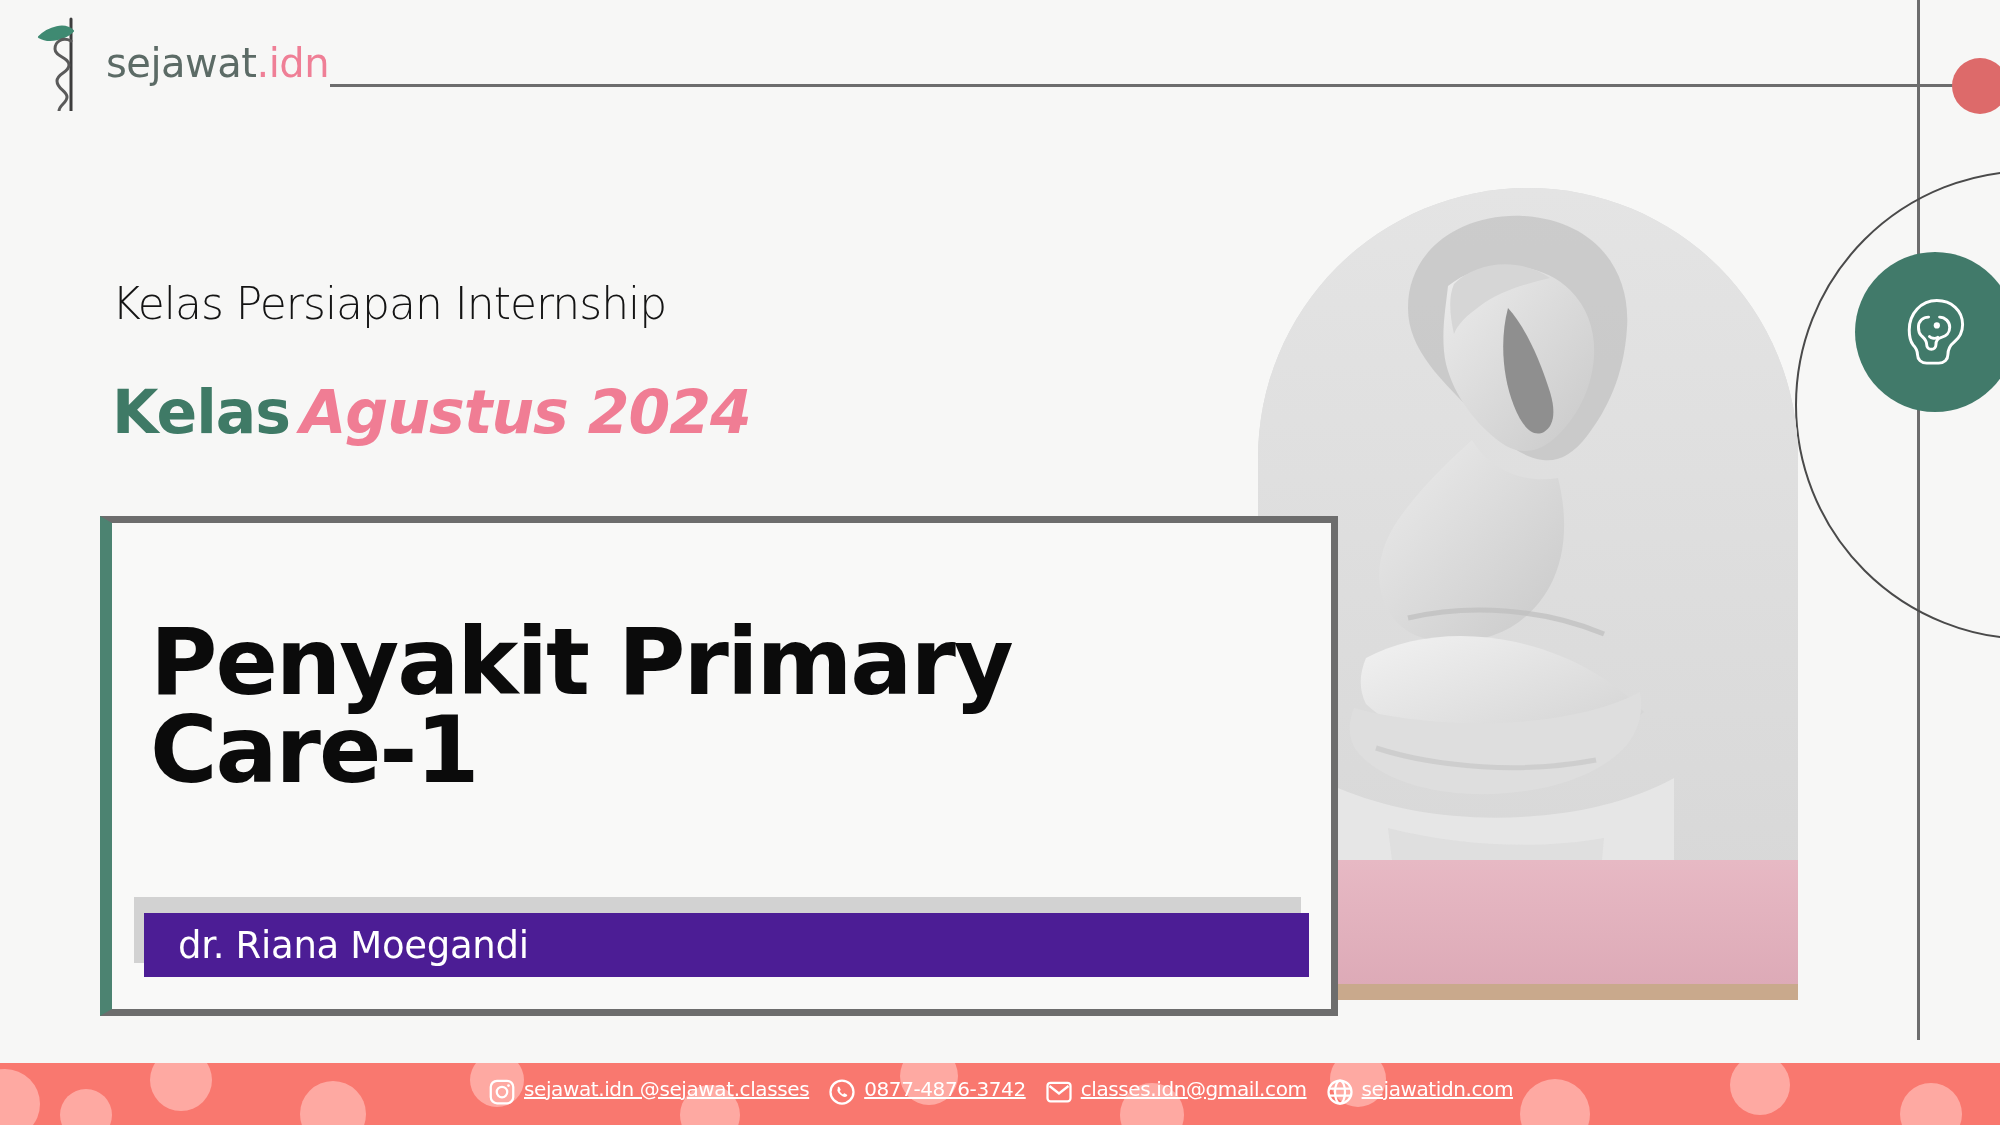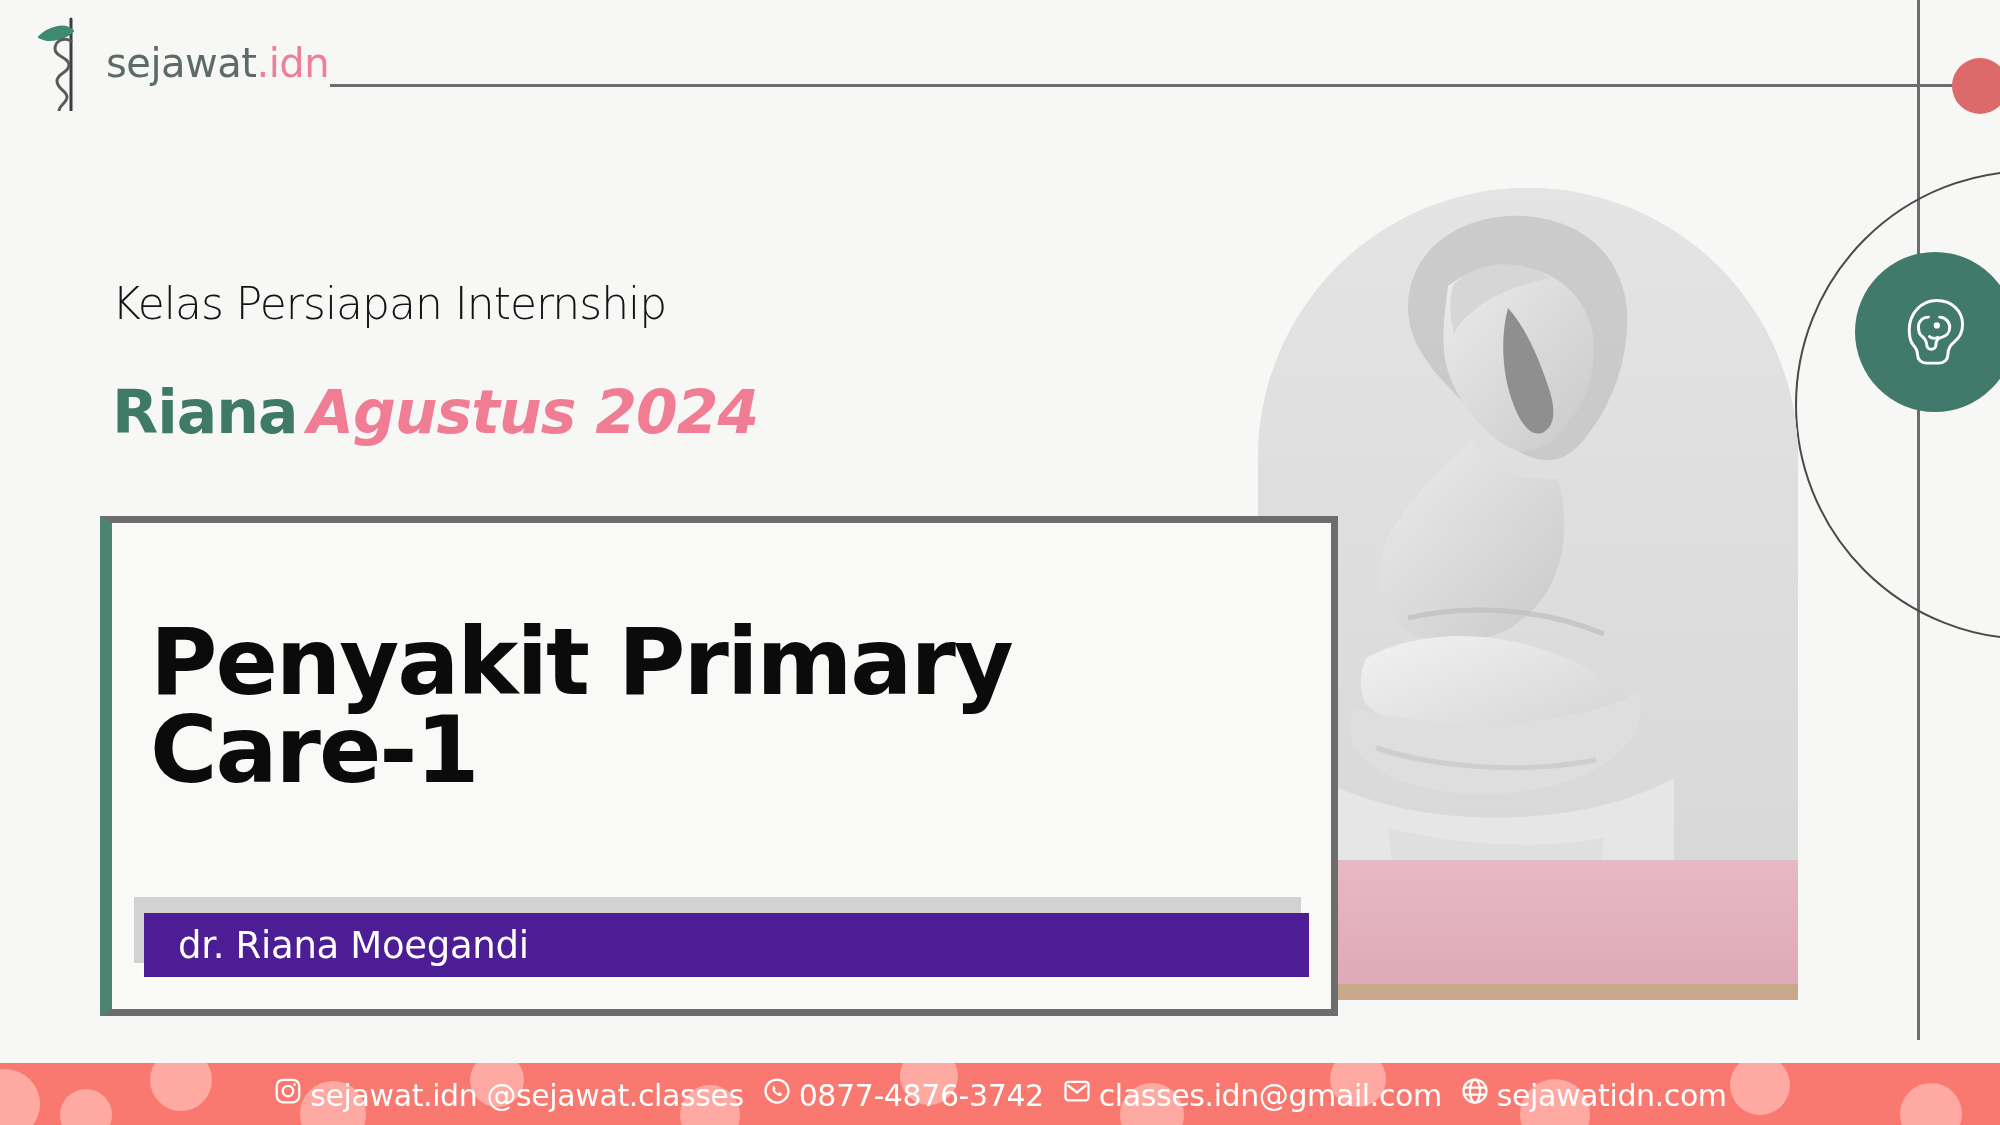--- a/index.html
+++ b/index.html
@@ -124,24 +124,24 @@
   .footer{
     position:absolute;left:0;right:0;bottom:0;height:62px;
     background:#f9786f;overflow:hidden;
   }
   .footer .blob{position:absolute;border-radius:50%;background:#ffb1ab;opacity:.85;}
   .footer-inner{
     position:absolute;inset:0;display:flex;align-items:center;
     justify-content:center;gap:0;
   }
   .fitem{
-    display:flex;align-items:flex-end;gap:7px;color:#ffffff;
-    font-size:30px;font-family:"DejaVu Sans", sans-serif;
+    display:flex;align-items:flex-start;gap:7px;color:#ffffff;
+    font-size:20px;font-family:"DejaVu Sans", sans-serif;
     white-space:nowrap;margin-right:18px;letter-spacing:-0.4px;
-    position:relative;z-index:2;
+    position:relative;z-index:2;text-decoration:underline;
   }
   .fitem:last-child{margin-right:0;}
   .fitem svg{width:30px;height:30px;flex:0 0 auto;}
 </style>
 </head>
 <body>
 
 <div class="slide">
 
   <div class="hline"></div>
@@ -207,21 +207,21 @@
         <path d="M37 26c-8-4-16 0-16 8s14 8 14 16-12 8-12 16 10 10 10 16-8 8-8 14" stroke="#5a5a5a" stroke-width="3"></path>
       </svg>
     </span>
     <span class="logo-text">
       <span class="a">sejawat</span><span class="b">.idn</span>
     </span>
   </div>
 
   <div class="head1">Kelas Persiapan Internship</div>
   <div class="head2">
-    <span class="batch">Riana</span><span class="month">Agustus 2024</span>
+    <span class="batch">Kelas</span><span class="month">Agustus 2024</span>
   </div>
 
   <div class="card">
     <div class="card-inner">
       <div class="card-title">Penyakit Primary Care-1</div>
       <div class="speaker-wrap">
         <div class="speaker-shadow"></div>
         <div class="speaker">
           <span>dr. Riana Moegandi</span>
         </div>

